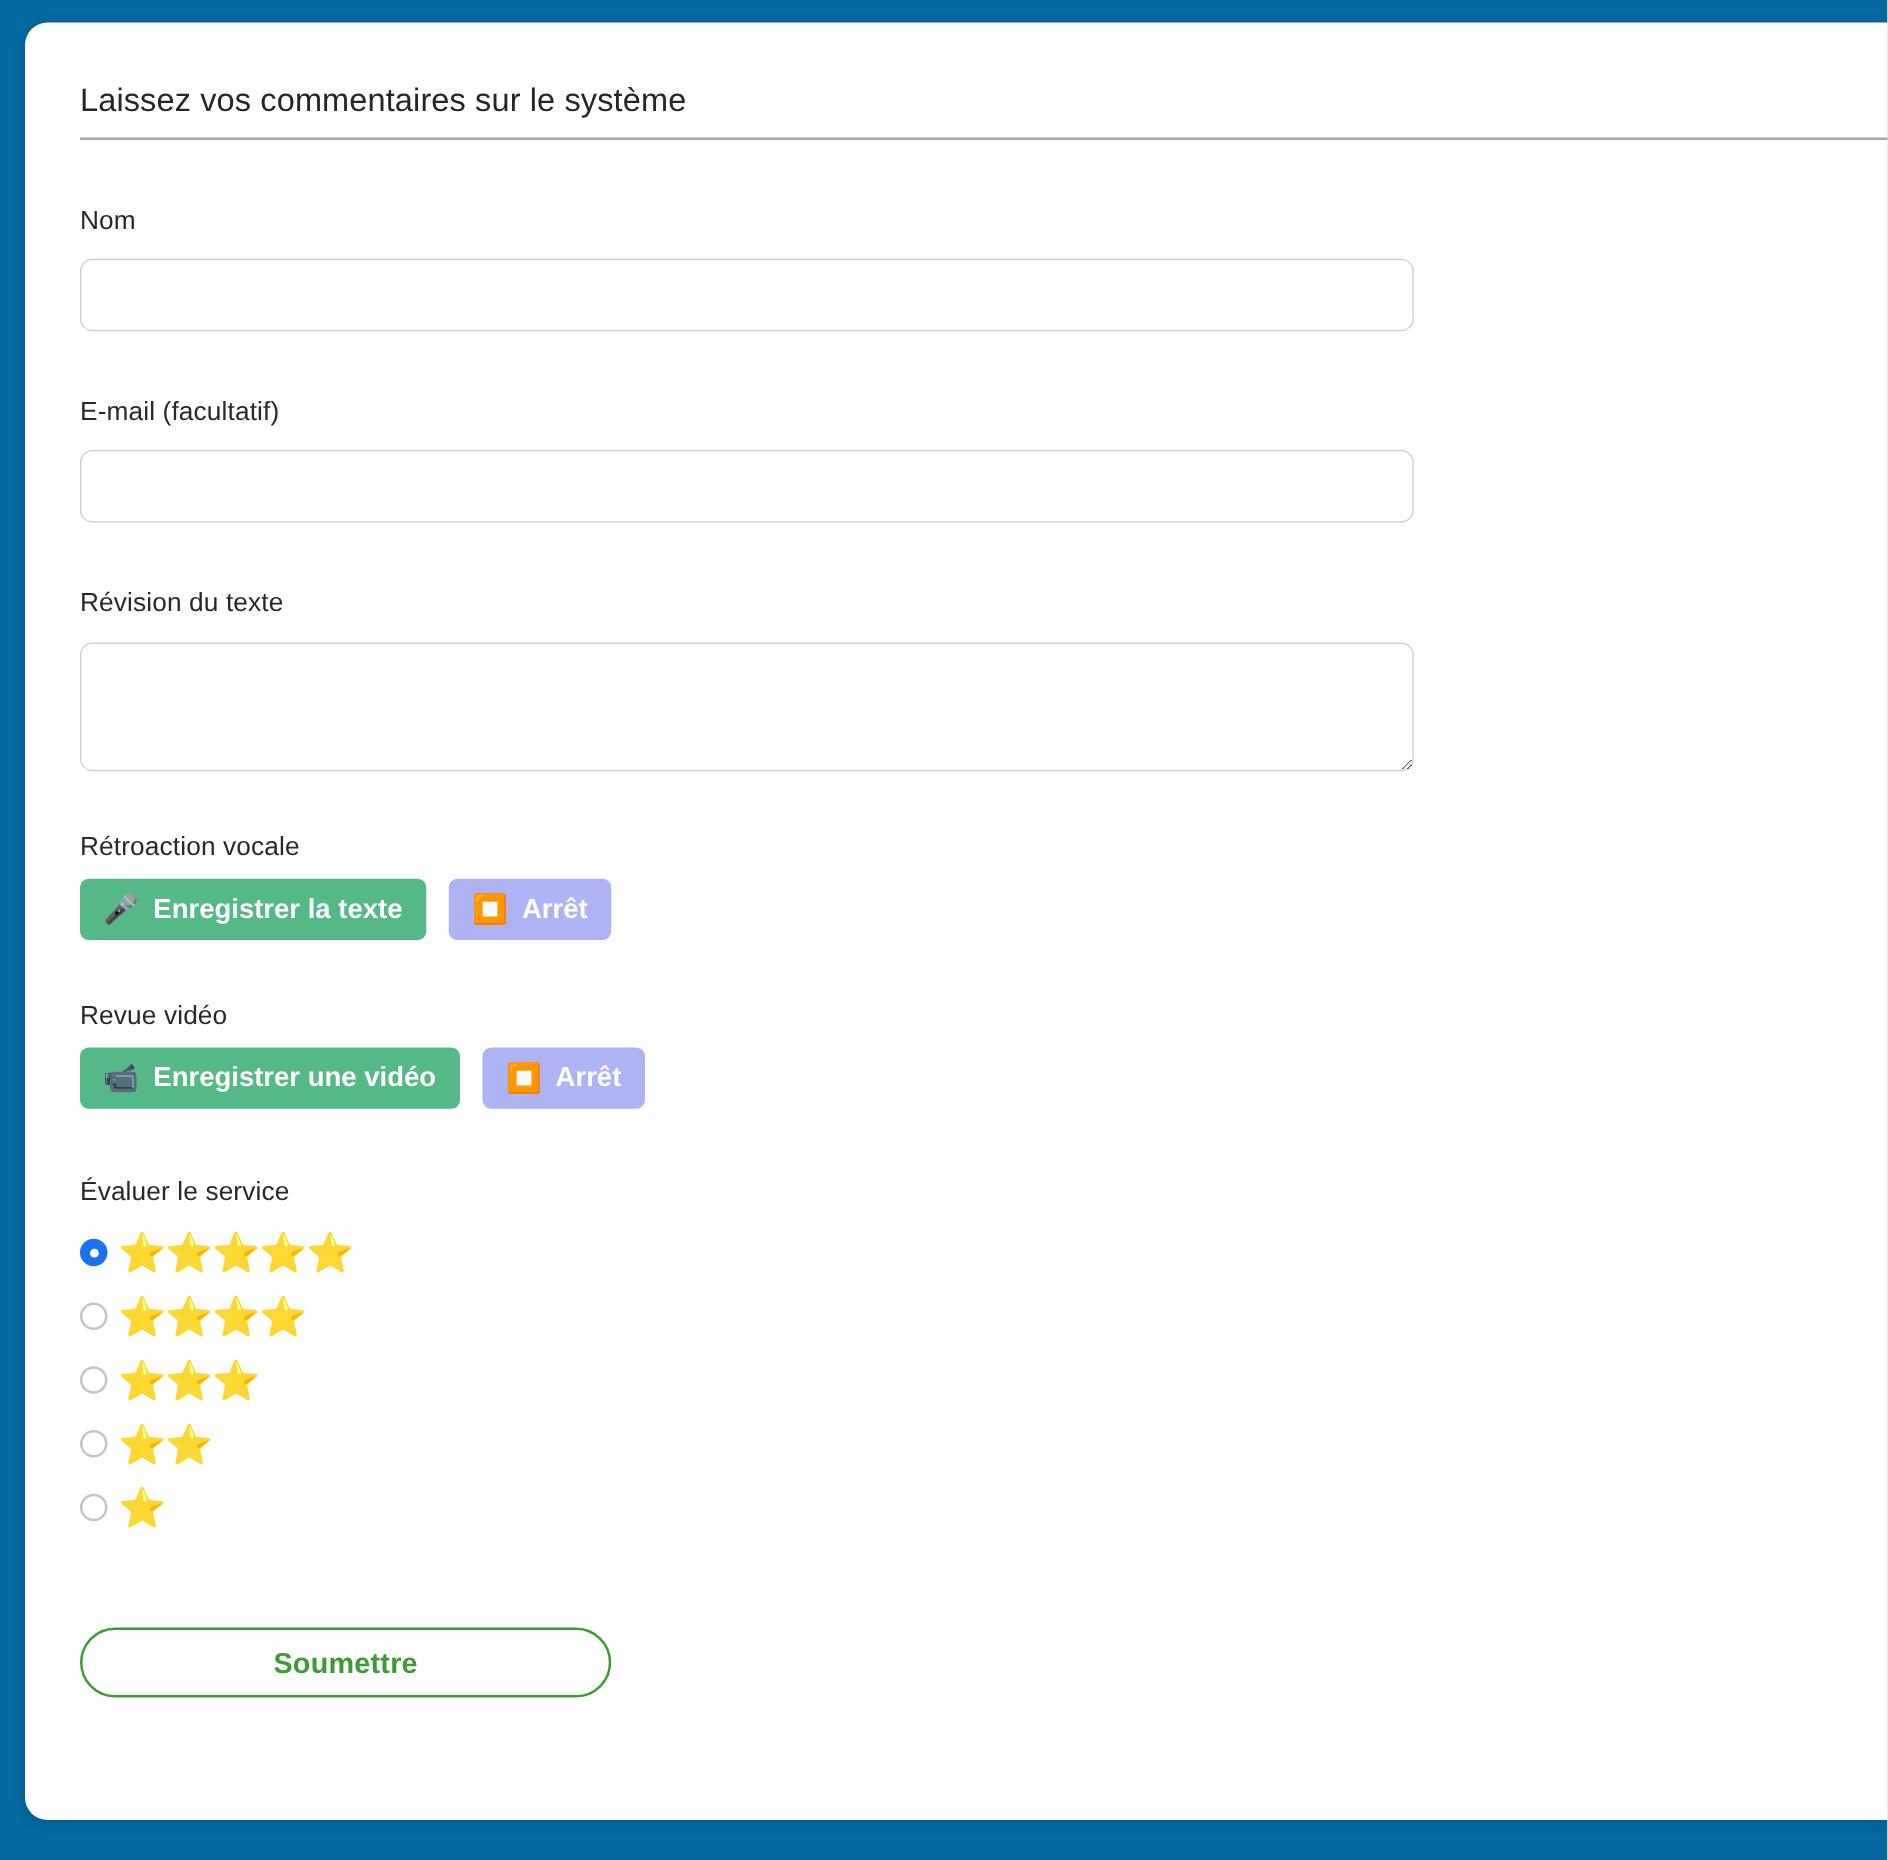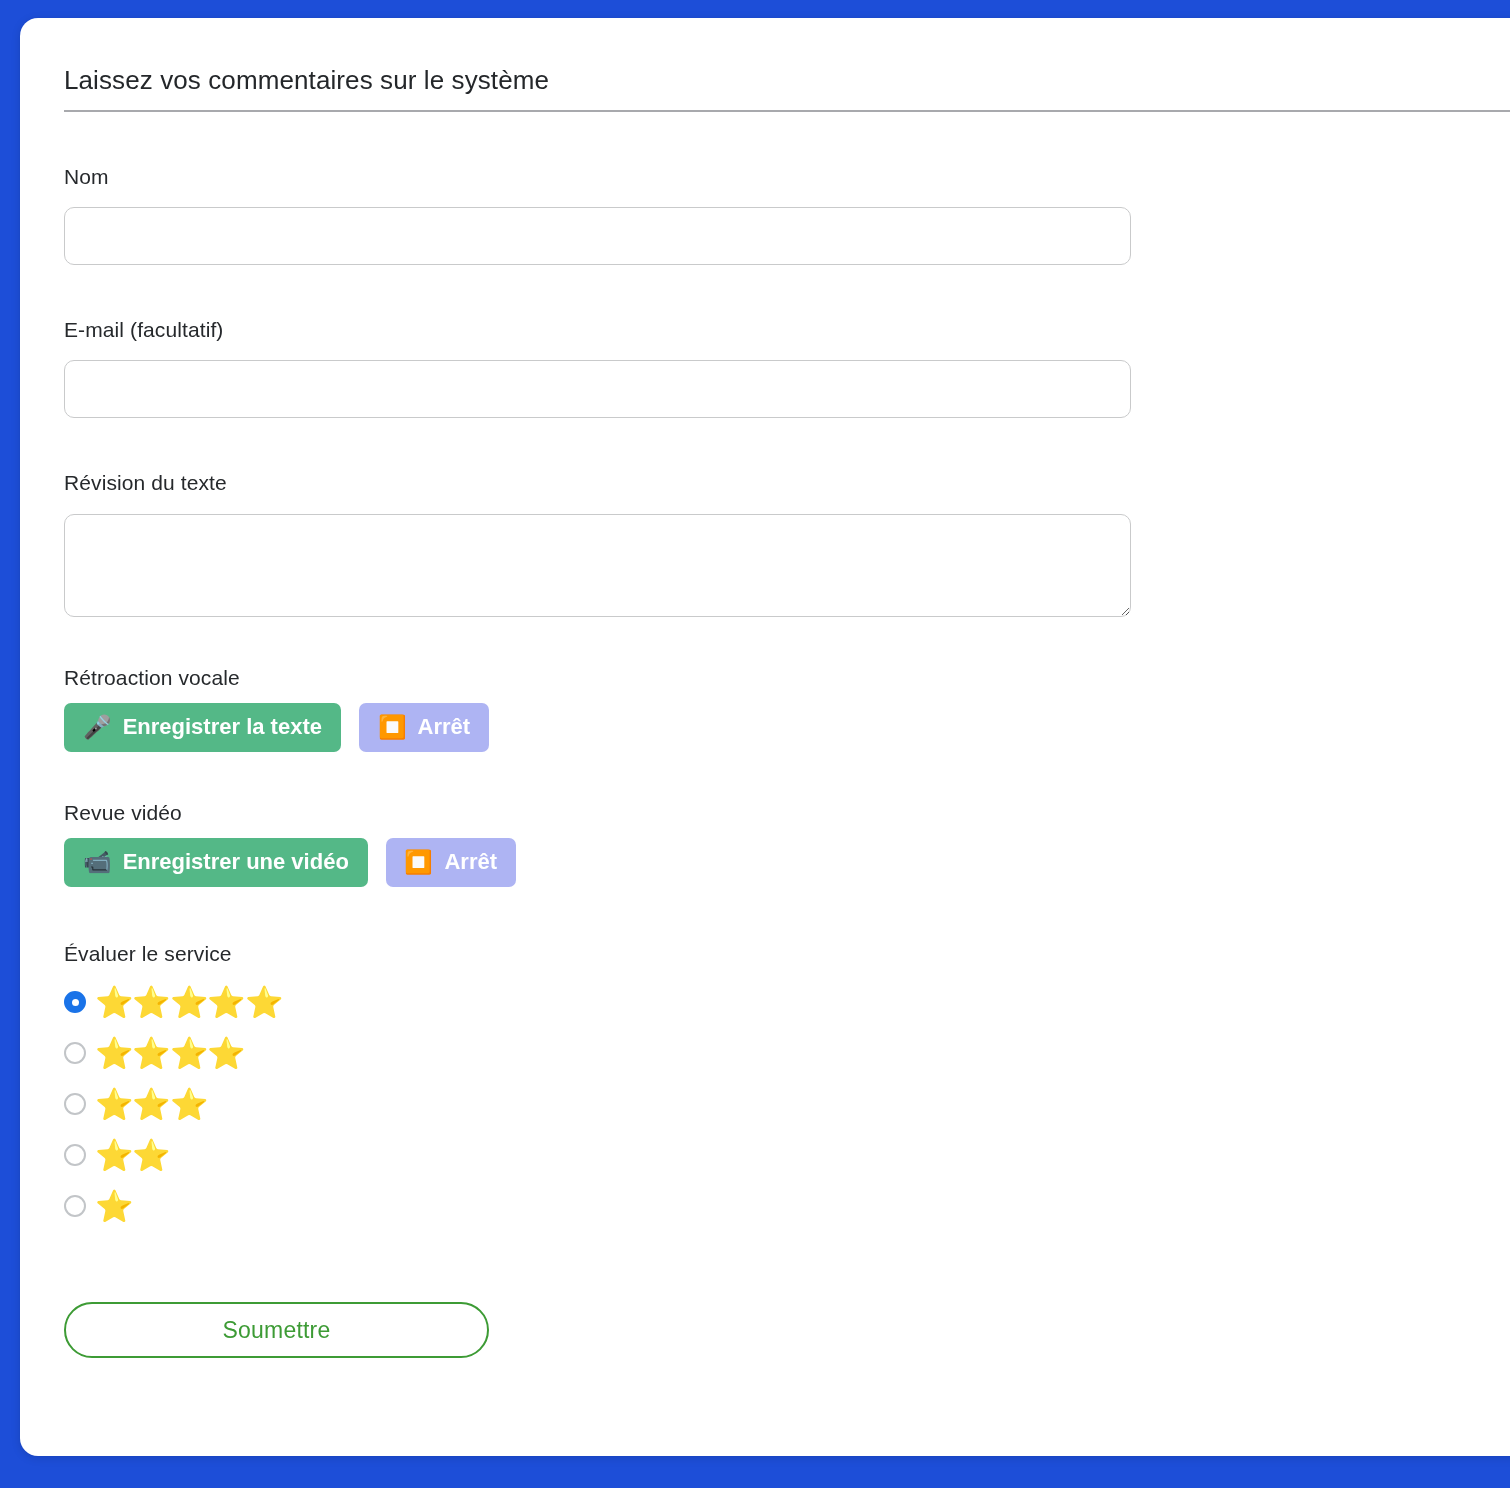--- a/index.html
+++ b/index.html
@@ -12,21 +12,21 @@
   }
   body {
     font-family: "Liberation Sans", sans-serif;
     -webkit-font-smoothing: antialiased;
   }
 
   .page {
     position: relative;
     width: 1510px;
     height: 1488px;
-    background: #1d4ed8;
+    background: #0369a1;
   }
 
   
   .card {
     position: absolute;
     left: 20px;
     top: 18px;
     width: 1512px;          
     height: 1438px;
     background: #ffffff;
@@ -192,21 +192,21 @@
   .submit-wrap { margin-top: 74px; }
   .btn-submit {
     width: 425px;
     height: 56px;
     border: 2px solid #3d9b35;
     border-radius: 30px;
     background: #ffffff;
     color: #3d9b35;
     font-family: "Liberation Sans", sans-serif;
     font-size: 23px;
-    font-weight: 400;
+    font-weight: 700;
     cursor: pointer;
     letter-spacing: 0.2px;
   }
 </style>
 </head>
 <body>
 
 <div class="page">
   <div class="card">
     <div class="card-inner">

